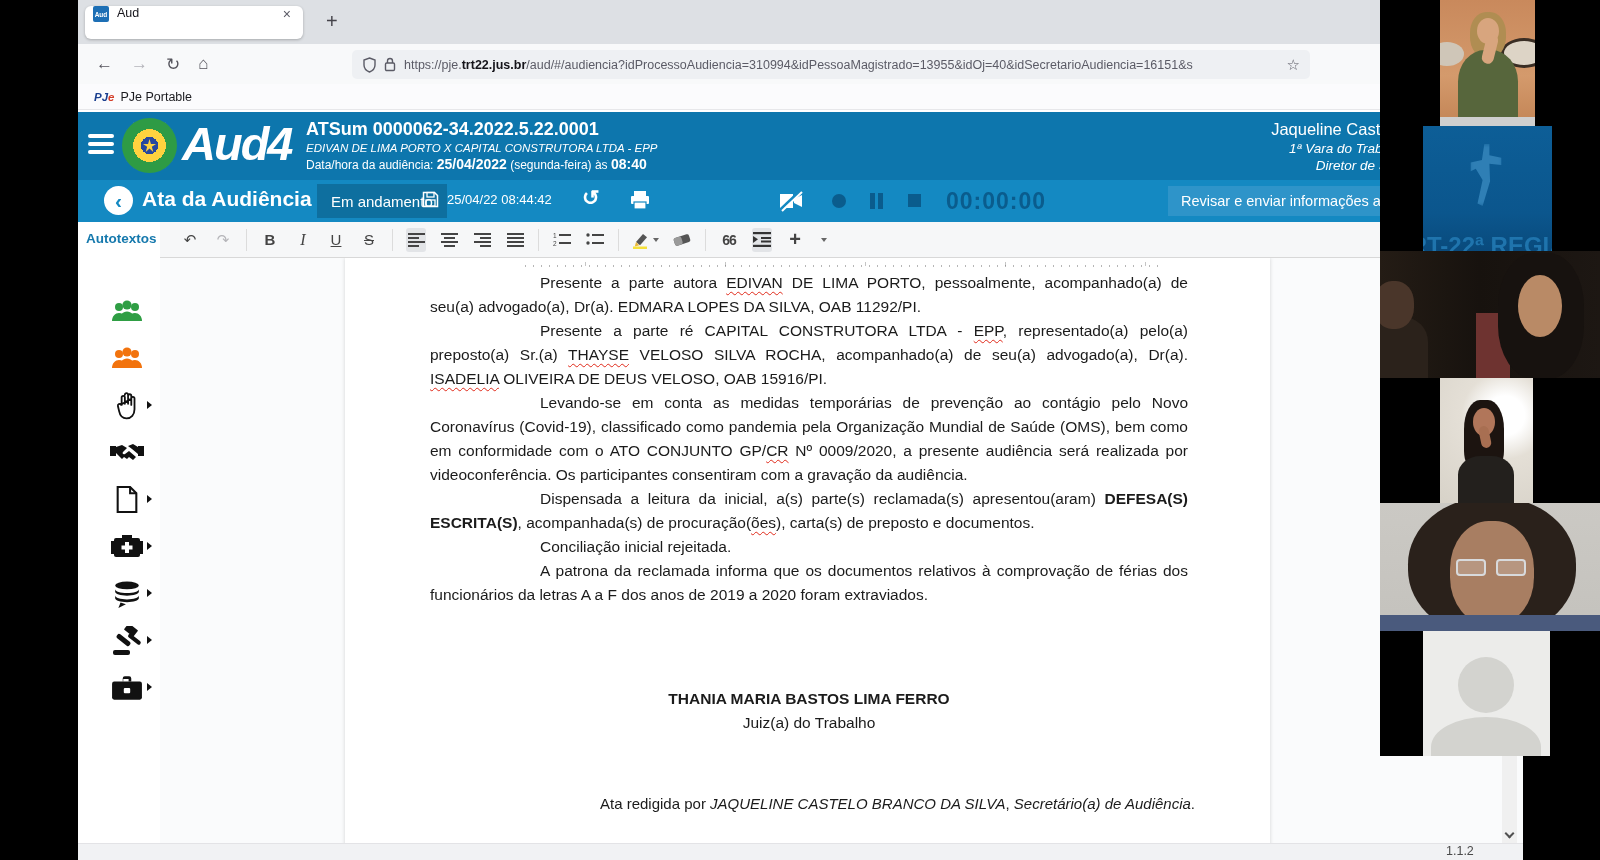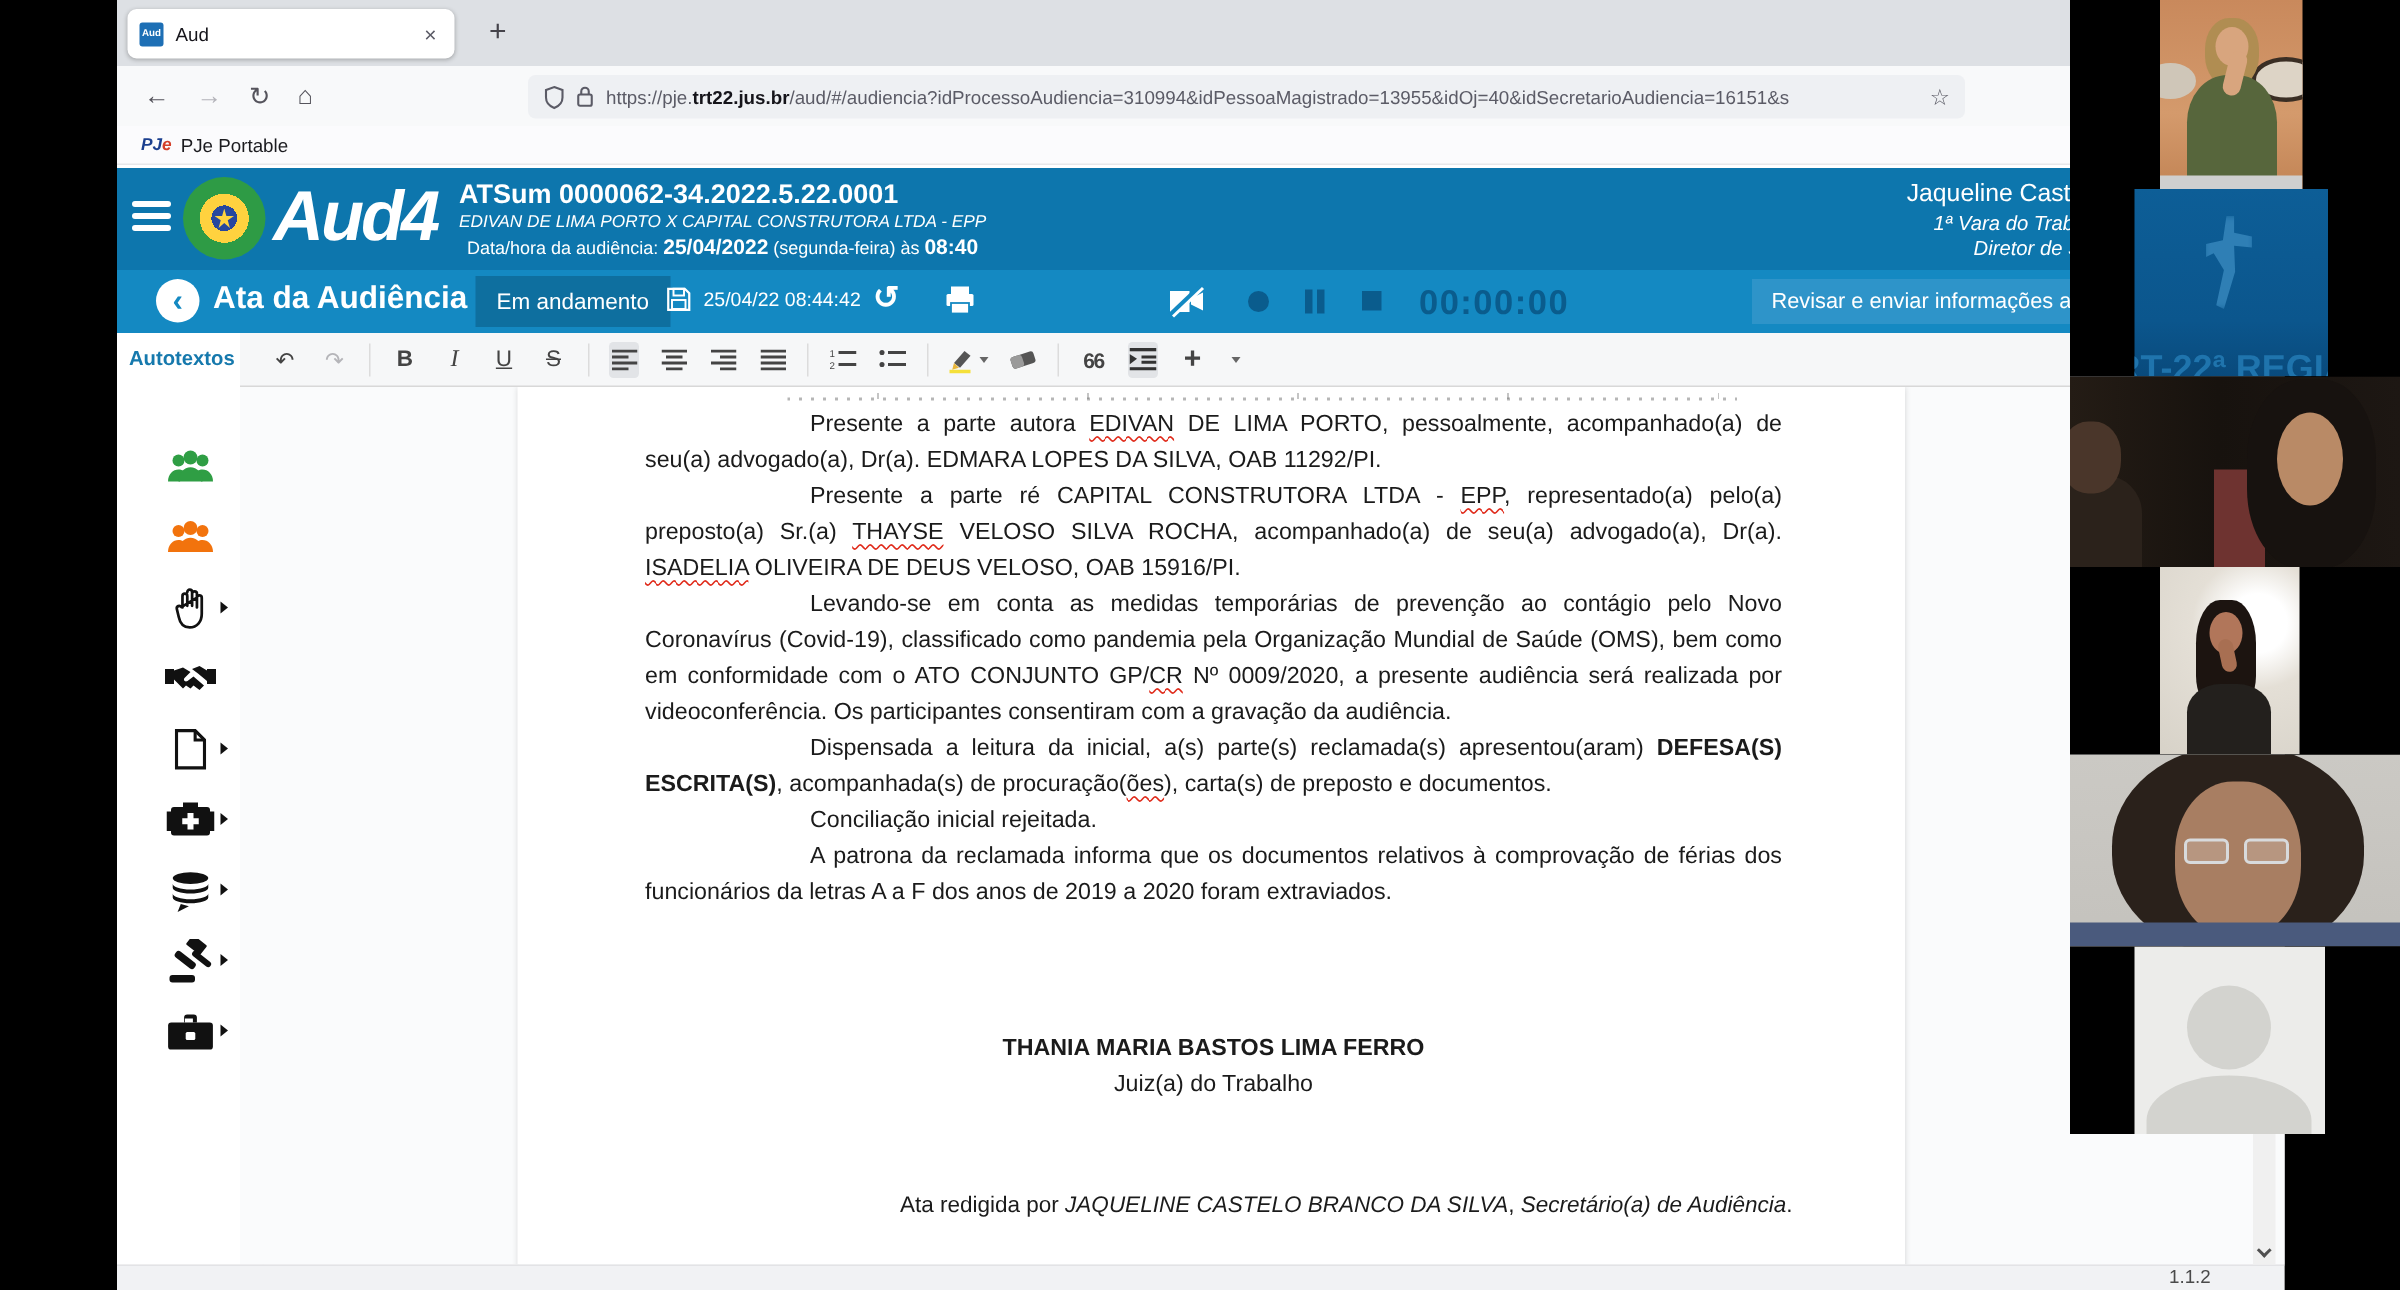--- a/index.html
+++ b/index.html
@@ -5,21 +5,21 @@
   * { box-sizing: border-box; }
   html,body { margin:0; padding:0; background:#000; width:1600px; height:860px; overflow:hidden;
               font-family:"Liberation Sans", sans-serif; }
   .screen { position:relative; width:1600px; height:860px; background:#000; }
 
   
   .browser { position:absolute; left:78px; top:0; width:1445px; height:860px; background:#fff; overflow:hidden; z-index:1; }
 
   .tabbar { position:absolute; left:0; top:0; width:100%; height:44px; background:#dde0e4; }
   .tab { position:absolute; left:7px; top:6px; width:218px; height:33px; background:#fff; border-radius:6px;
-         box-shadow:0 1px 3px rgba(0,0,0,.25); display:flex; align-items:center; padding:0 8px; }
+         box-shadow:0 1px 3px rgba(0,0,0,.25); display:flex; padding:0 8px; }
   .favicon { width:16px; height:16px; background:#1d6fb5; color:#fff; font-size:6.5px; font-weight:bold;
              display:flex; align-items:center; justify-content:center; border-radius:2px; flex:0 0 auto; }
   .tab-title { font-size:12.5px; color:#15141a; margin-left:8px; flex:1; }
   .tab-close { font-size:14px; color:#5b5b66; padding:0 4px; cursor:default; }
   .newtab { position:absolute; left:240px; top:8px; font-size:20px; color:#44434a; padding:2px 8px; }
 
   .navbar { position:absolute; left:0; top:44px; width:100%; height:40px; background:#f8f9fa; display:flex; align-items:center; }
   .navbtn { font-size:17px; color:#55545c; margin-left:18px; }
   .navbtn.disabled { color:#b4b4ba; }
   .urlbar { position:absolute; left:274px; top:6px; width:958px; height:29px; background:#eef0f3; border-radius:5px;
@@ -41,35 +41,35 @@
   .menu-icon { position:absolute; left:10px; top:22px; width:26px; }
   .menu-icon div { height:4px; background:#fff; border-radius:2px; margin-bottom:4px; }
   .emblem { position:absolute; left:44px; top:6px; width:55px; height:55px; border-radius:50%;
             background:radial-gradient(circle at 50% 50%, #27479e 0 22%, #ffd23f 22% 42%, #2e9b45 42% 72%, #ffd23f 72% 78%, #2e9b45 78% 100%); }
   .emblem:after { content:""; position:absolute; left:21px; top:21px; width:13px; height:13px; background:#ffd23f;
                   clip-path:polygon(50% 0,61% 38%,100% 38%,68% 60%,79% 100%,50% 74%,21% 100%,32% 60%,0 38%,39% 38%); }
   .aud-logo { position:absolute; left:104px; top:4px; font-size:47px; font-style:italic; font-weight:800; letter-spacing:-2px; }
   .case-block { position:absolute; left:228px; top:7px; white-space:nowrap; }
   .case-number { font-size:18px; font-weight:700; }
   .case-parties { font-size:11.5px; font-style:italic; margin-top:2px; }
-  .case-dt { font-size:12px; margin-top:2px;text-align:center; }
+  .case-dt { font-size:12px; margin-top:2px; }
   .case-dt .bd { font-weight:700; font-size:14px; }
   .user-block { position:absolute; left:1020px; top:8px; width:560px; text-align:center; white-space:nowrap; }
   .user-name { font-size:16.5px; }
   .user-unit { font-size:13.5px; font-style:italic; margin-top:2px; }
   .user-role { font-size:13.5px; font-style:italic; margin-top:2px; }
 
   
   .sessionbar { position:absolute; left:0; top:180px; width:100%; height:42px; background:#1489c2; color:#fff; }
   .back-circle { position:absolute; left:26px; top:6px; width:29px; height:29px; background:#fff; border-radius:50%;
                  display:flex; align-items:center; justify-content:center; color:#1489c2; font-size:21px; font-weight:800; line-height:1; }
   .session-title { position:absolute; left:64px; top:7px; font-size:21px; font-weight:700; }
   .status-chip { position:absolute; left:239px; top:4px; height:34px; background:#0e6f9f; color:#fff; font-size:15px;
                  display:flex; align-items:center; padding:0 14px; }
-  .saveinfo { position:absolute; left:366px; top:11px; display:flex; align-items:center; font-size:13px; }
+  .saveinfo { position:absolute; left:344px; top:11px; display:flex; align-items:center; font-size:13px; }
   .saveinfo svg { margin-right:8px; }
   .histbtn { position:absolute; left:504px; top:6px; font-size:21px; font-weight:700; }
   .printbtn { position:absolute; left:552px; top:10px; }
   .cam-off { position:absolute; left:700px; top:9px; }
   .rec-dot { position:absolute; left:754px; top:14px; width:14px; height:14px; border-radius:50%; background:#0a5c8d; }
   .pause-ic { position:absolute; left:792px; top:13px; width:13px; height:16px; display:flex; justify-content:space-between; }
   .pause-ic div { width:5px; height:16px; background:#0a5c8d; }
   .stop-ic { position:absolute; left:830px; top:14px; width:13px; height:13px; background:#0a5c8d; }
   .timer { position:absolute; left:868px; top:8px; font-size:23px; font-weight:700; letter-spacing:1px; color:#0a5c8d; }
   .review-btn { position:absolute; left:1090px; top:6px; width:320px; height:30px; background:#2e94c9; color:#fff;

